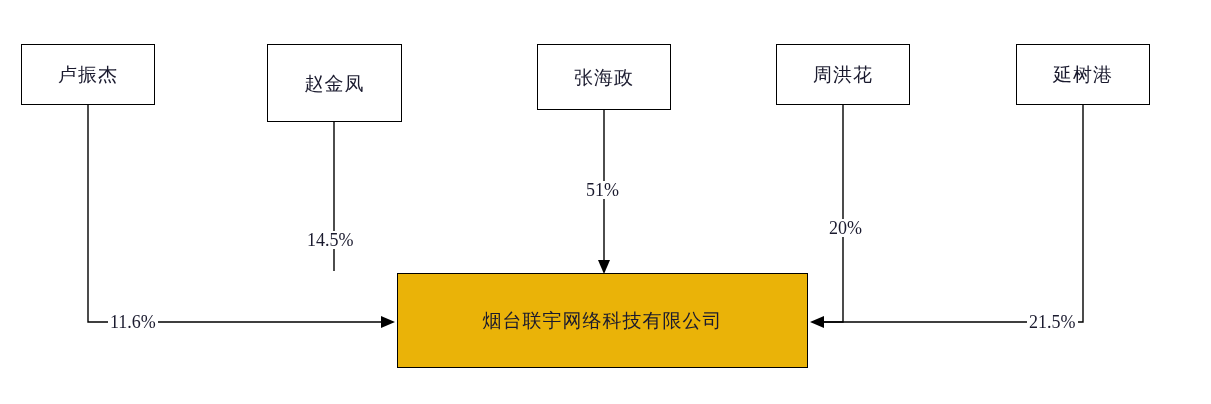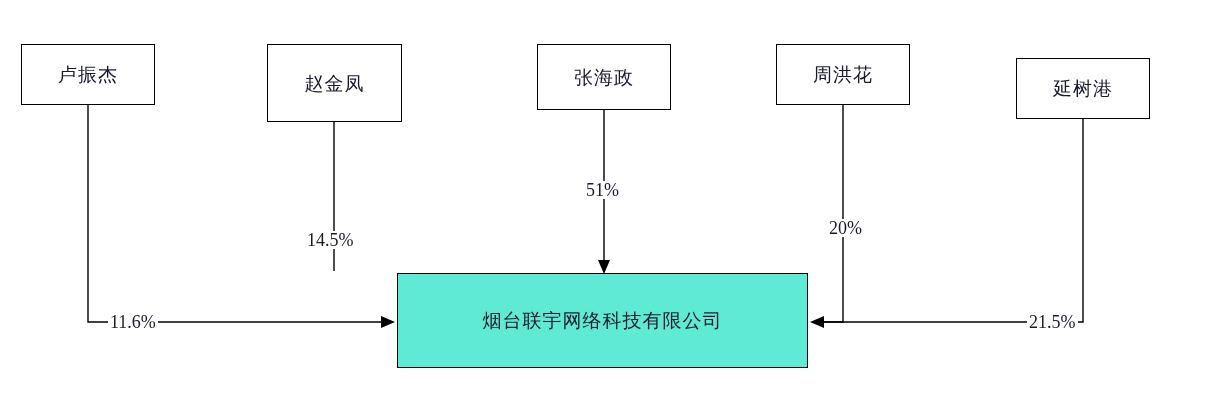--- a/index.html
+++ b/index.html
@@ -30,21 +30,21 @@
     line-height: 1;
     letter-spacing: 1px;
     color: #1a1a2e;
     font-family: "Liberation Serif", "DejaVu Serif", serif;
     z-index: 3;
   }
   .company-box {
     position: absolute;
     box-sizing: border-box;
     border: 1px solid #000000;
-    background: #5eead4;
+    background: #eab308;
     display: flex;
     align-items: center;
     justify-content: center;
     font-size: 19px;
     line-height: 1;
     letter-spacing: 1px;
     color: #1a1a2e;
     font-family: "Liberation Serif", "DejaVu Serif", serif;
     z-index: 3;
   }
@@ -107,21 +107,21 @@
   </div>
 
   <div class="node-box" style="left:537px; top:44px; width:134px; height:66px;">
     <span>张海政</span>
   </div>
 
   <div class="node-box" style="left:776px; top:44px; width:134px; height:61px;">
     <span>周洪花</span>
   </div>
 
-  <div class="node-box" style="left:1016px; top:58px; width:134px; height:61px;">
+  <div class="node-box" style="left:1016px; top:44px; width:134px; height:61px;">
     <span>延树港</span>
   </div>
 
   <div class="company-box" style="left:397px; top:273px; width:411px; height:95px;">
     <span>烟台联宇网络科技有限公司</span>
   </div>
 
   <div class="edge-label" style="left:108px; top:313px;">11.6%</div>
 
   <div class="edge-label" style="left:305px; top:231px;">14.5%</div>

